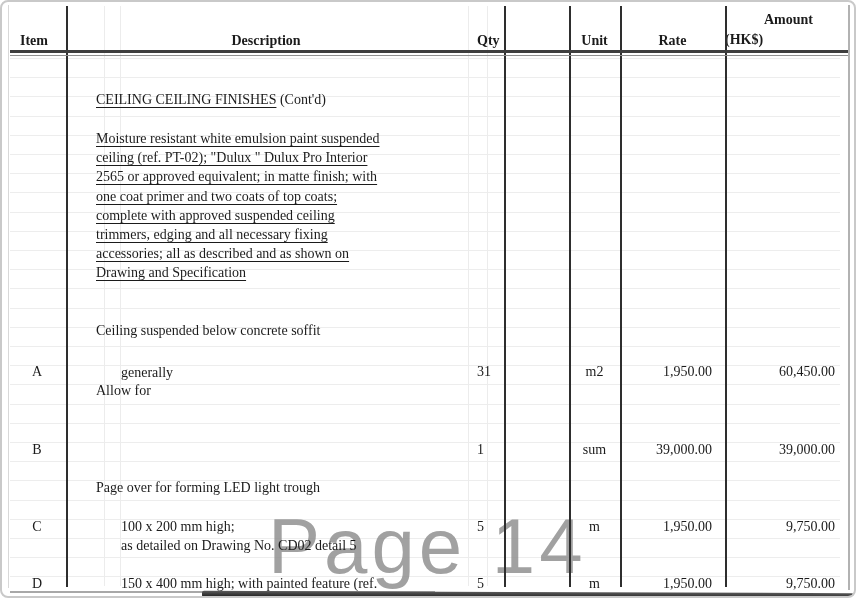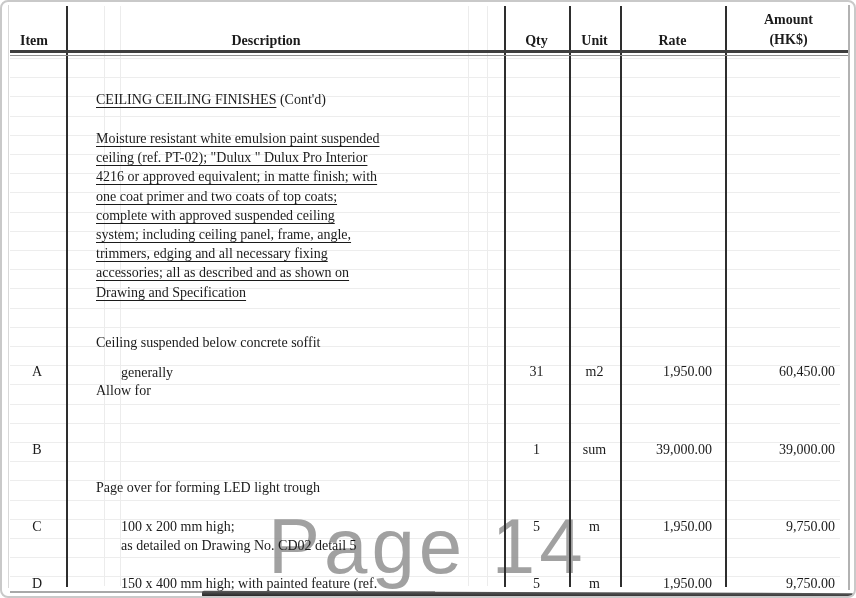--- a/index.html
+++ b/index.html
@@ -34,21 +34,21 @@
     position:absolute;left:200px;top:590px;width:652px;height:6px;
     background:linear-gradient(#5a5a5a,#1f1f1f);
     border-radius:2px;transform:rotate(0.2deg);z-index:5;
   }
   
   .c{position:absolute;font-size:14px;line-height:18px;white-space:nowrap;z-index:2;}
   .hd{font-weight:bold;}
   .item-col{left:8px;width:54px;text-align:center;}
   .label-col{left:94px;}
   .desc-col{left:119px;}
-  .qty-col{left:503px;width:63px;text-align:center;}
+  .qty-col{left:475px;width:63px;}
   .unit-col{left:568px;width:49px;text-align:center;}
   .rate-col{left:618px;width:92px;text-align:right;}
   .amt-col{left:723px;width:110px;text-align:right;}
   .u{text-decoration:underline;text-underline-offset:3px;text-decoration-thickness:1px;}
   .spec{position:absolute;left:94px;top:127px;font-size:14px;line-height:19.2px;z-index:2;}
   .spec div{text-decoration:underline;text-underline-offset:3px;text-decoration-thickness:1px;white-space:nowrap;}
   .watermark{
     position:absolute;left:266px;top:496px;
     font-family:"Liberation Sans","DejaVu Sans",sans-serif;
     font-size:78px;line-height:96px;letter-spacing:4px;
@@ -73,39 +73,38 @@
   <div class="vline" style="left:567px;"></div>
   <div class="vline" style="left:618px;"></div>
   <div class="vline" style="left:723px;"></div>
 
   <div class="c hd" style="left:8px;top:30px;width:48px;text-align:center;">Item</div>
   <div class="c hd" style="left:64px;top:30px;width:400px;text-align:center;">Description</div>
   <div class="c hd qty-col" style="top:30px;">Qty</div>
   <div class="c hd unit-col" style="top:30px;">Unit</div>
   <div class="c hd" style="left:618px;top:30px;width:105px;text-align:center;">Rate</div>
   <div class="c hd" style="left:723px;top:9px;width:127px;text-align:center;">Amount</div>
-  <div class="c hd" style="left:723px;top:29px;width:127px;text-align:center;">(HK$)</div>
+  <div class="c hd" style="left:723px;top:29px;width:127px;">(HK$)</div>
   <div class="rule-dark"></div>
   <div class="rule-light"></div>
 
   <div class="c label-col" style="top:89px;"><span class="u">CEILING CEILING FINISHES</span><span> (Cont'd)</span></div>
 
   <div class="spec">
     <div>Moisture resistant white emulsion paint suspended</div>
     <div>ceiling (ref. PT-02); "Dulux " Dulux Pro Interior</div>
-    <div>4216 or approved equivalent; in matte finish; with</div>
+    <div>2565 or approved equivalent; in matte finish; with</div>
     <div>one coat primer and two coats of top coats;</div>
     <div>complete with approved suspended ceiling</div>
-    <div>system; including ceiling panel, frame, angle,</div>
     <div>trimmers, edging and all necessary fixing</div>
     <div>accessories; all as described and as shown on</div>
     <div>Drawing and Specification</div>
   </div>
 
-  <div class="c label-col" style="top:332px;">Ceiling suspended below concrete soffit</div>
+  <div class="c label-col" style="top:320px;">Ceiling suspended below concrete soffit</div>
 
   <div class="c item-col" style="top:361px;">A</div>
   <div class="c desc-col" style="top:362px;">generally</div>
   <div class="c qty-col" style="top:361px;">31</div>
   <div class="c unit-col" style="top:361px;">m2</div>
   <div class="c rate-col" style="top:361px;">1,950.00</div>
   <div class="c amt-col" style="top:361px;">60,450.00</div>
 
   <div class="c label-col" style="top:380px;">Allow for</div>
 

